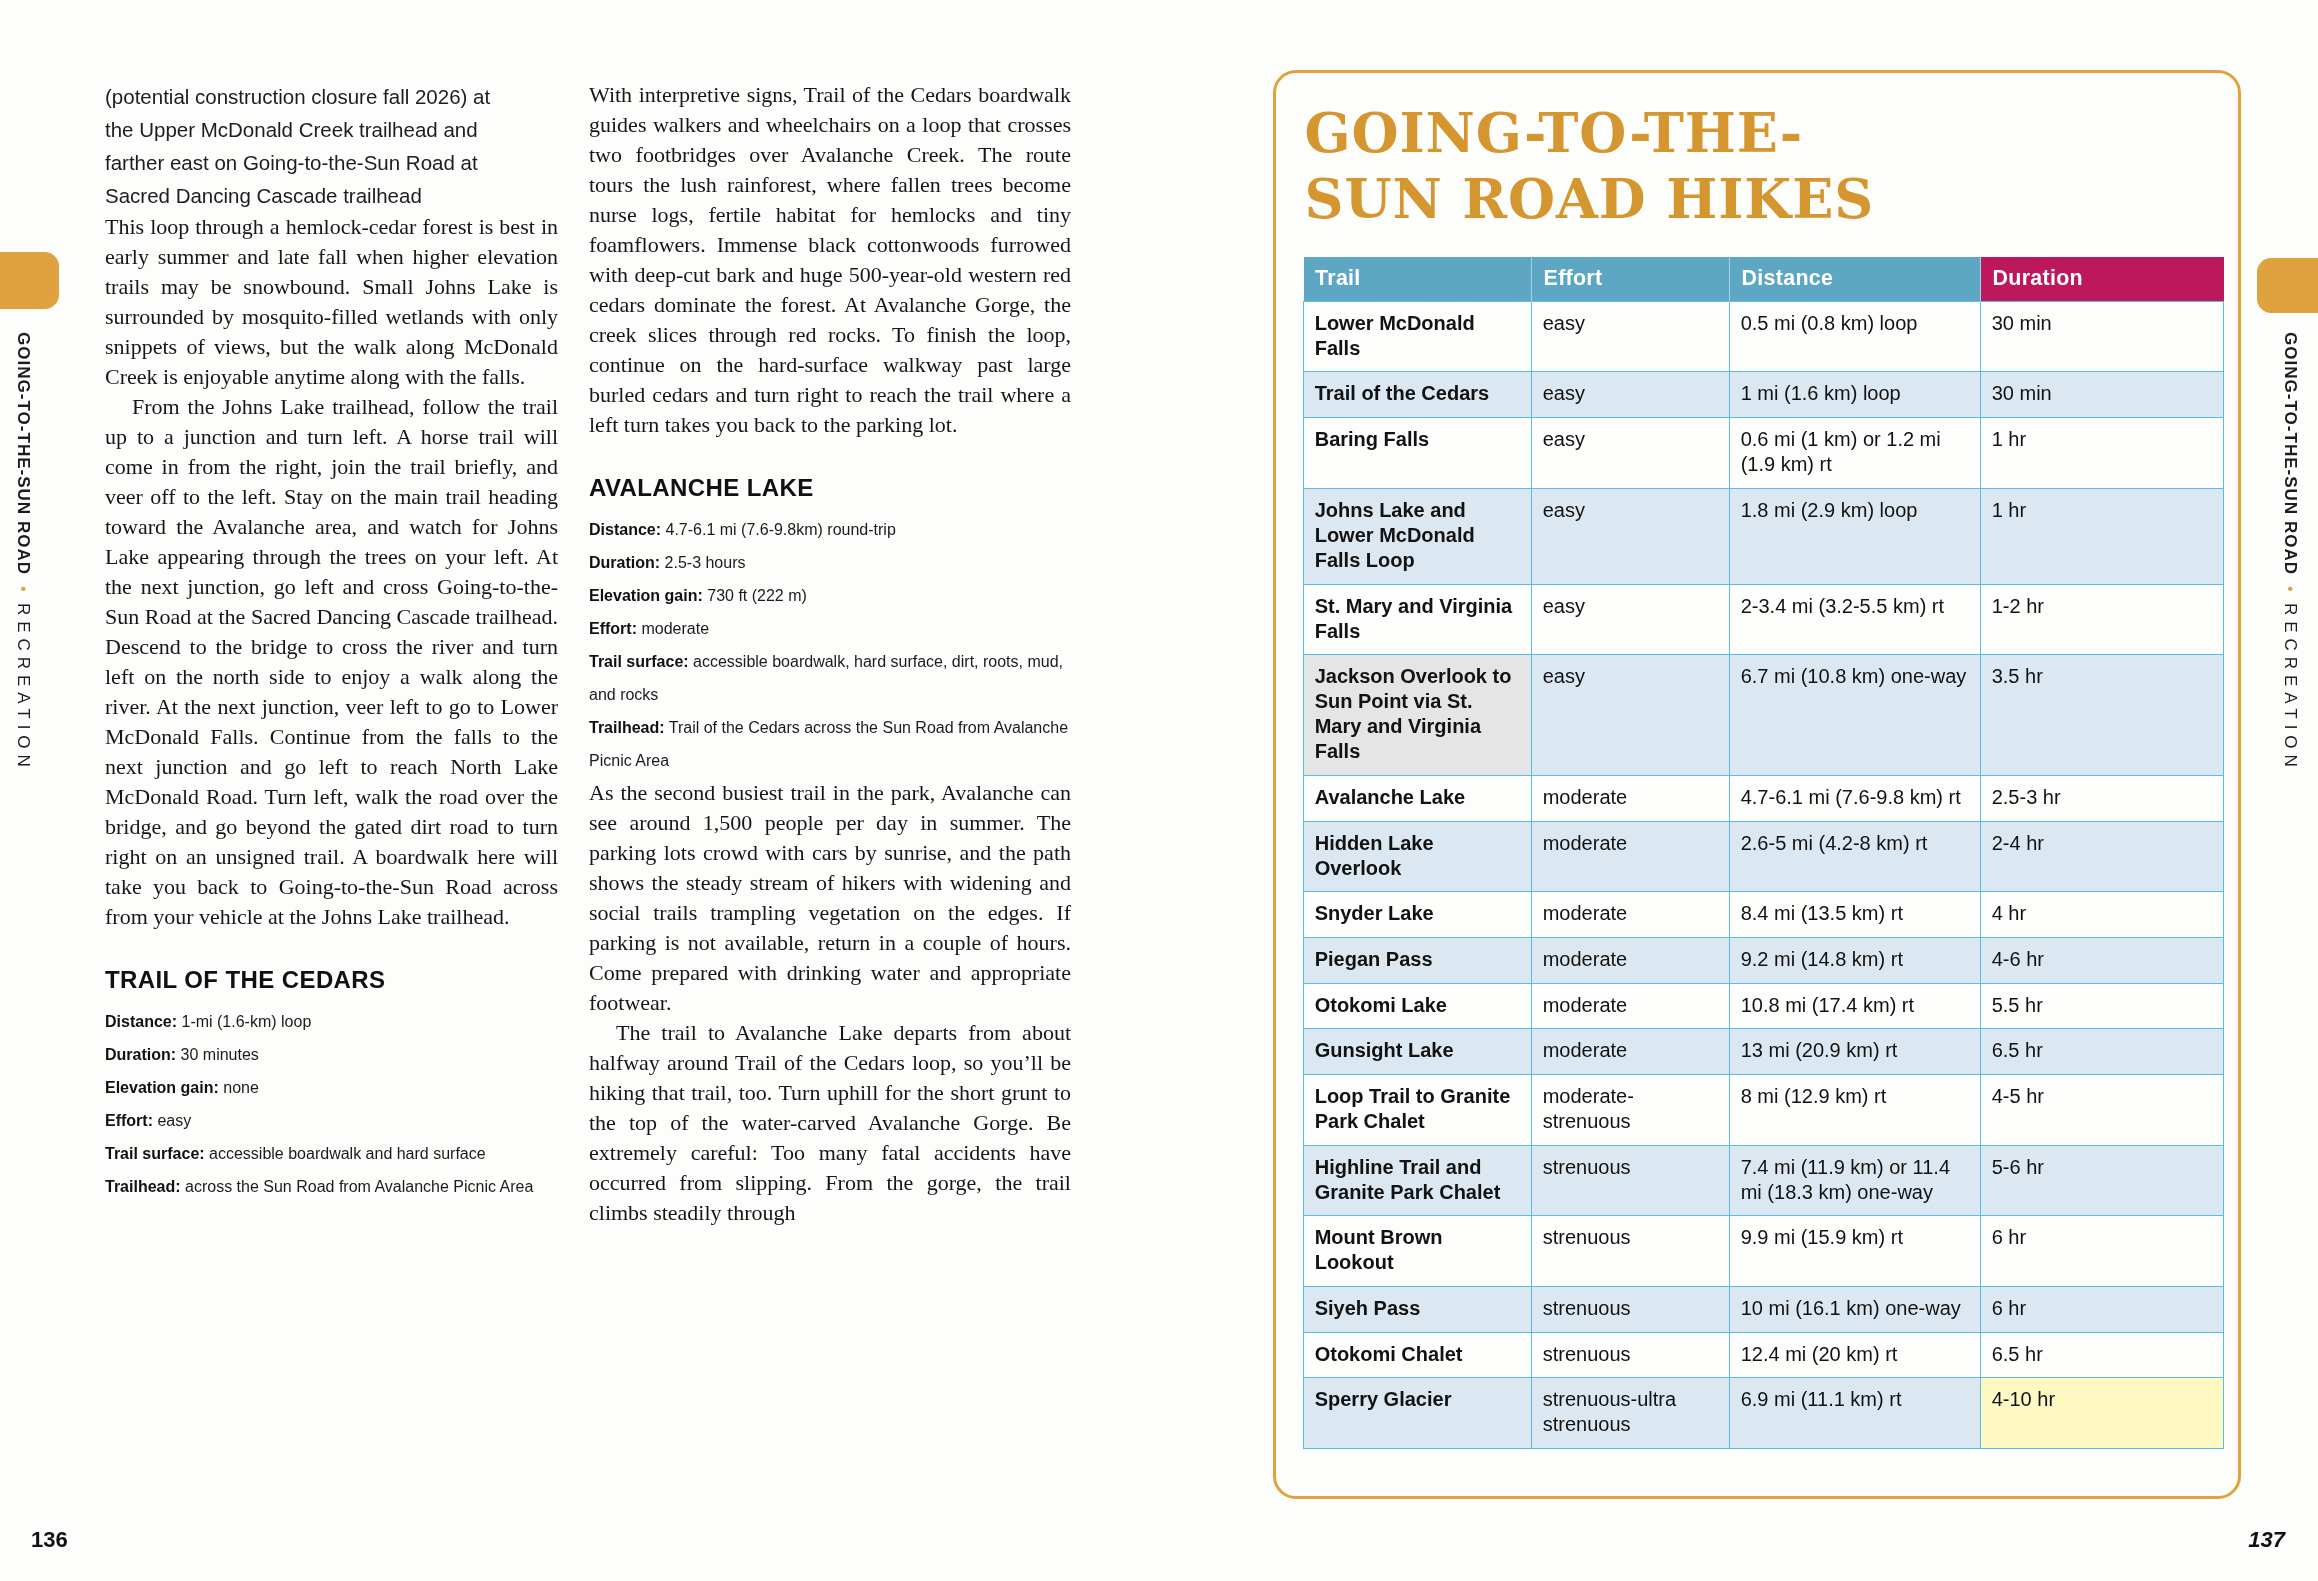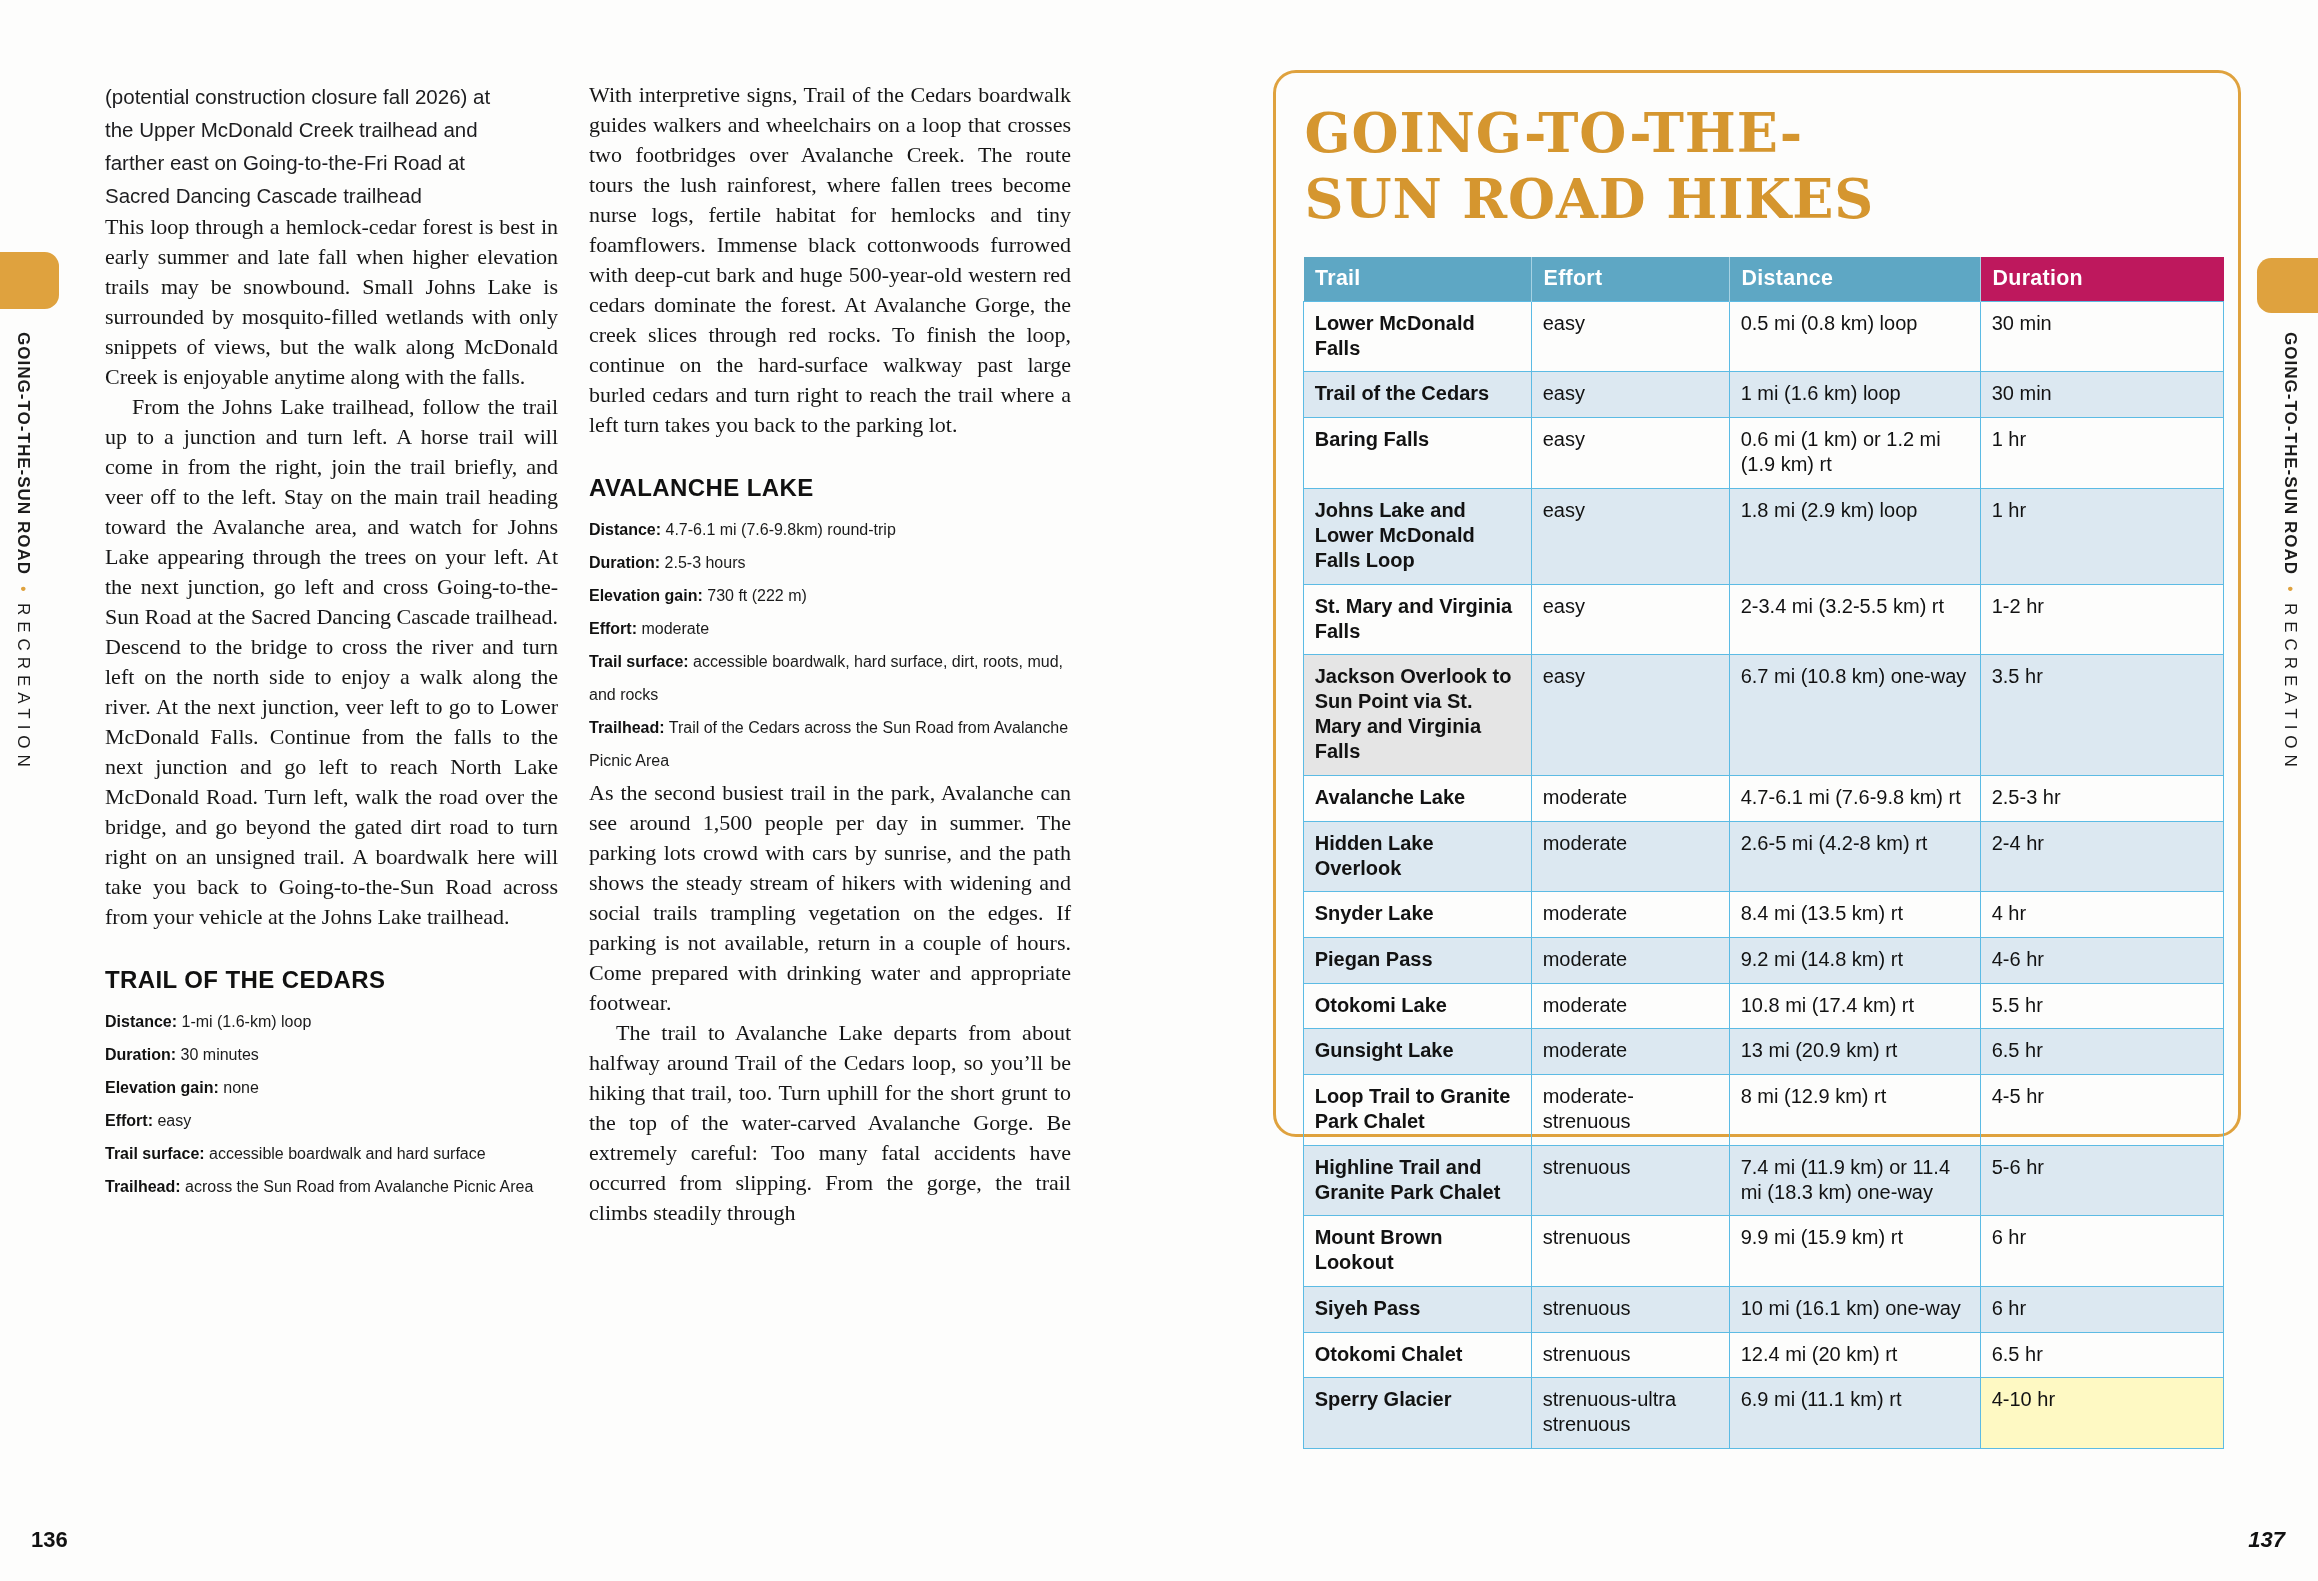--- a/index.html
+++ b/index.html
@@ -45,21 +45,21 @@
   }
   .spec-line { font-size:16px; line-height:33px; color:#1b1b1b; }
   .spec-line b { font-weight:bold; color:#111; }
 
   .page-num { position:absolute; top:1527px; font-size:22px; font-weight:bold; color:#111; }
   .page-num.left  { left:31px; }
   .page-num.right { right:34px;font-style:italic; }
 
   
   .feature-box {
-    position:absolute; left:1273px; top:70px; width:968px; height:1067px;
+    position:absolute; left:1273px; top:70px; width:968px; height:1429px;
     border:3.6px solid; border-radius:23px; background:#fdfdfc; box-sizing:border-box;
   }
   .feature-title {
     position:absolute; left:28.5px; top:27px;
     font-family:"DejaVu Serif", serif; font-weight:bold;
     font-size:54px; line-height:66px; letter-spacing:0.9px; margin:0;
   }
 
   .hikes-table {
     position:absolute; left:27px; top:184px; width:920px;
@@ -89,21 +89,21 @@
 
   <div class="tab-marker right acc-bg" style="background: rgb(223, 162, 62);"></div>
   <div class="edge-label right">
     <span class="tab-title">GOING-TO-THE-SUN ROAD</span><span class="tab-dot acc-fg" style="color: rgb(223, 162, 62);">•</span><span class="tab-section">RECREATION</span>
   </div>
 
   <div class="col col1">
     <div class="sans-lines">
         <div>(potential construction closure fall 2026) at</div>
         <div>the Upper McDonald Creek trailhead and</div>
-        <div>farther east on Going-to-the-Fri Road at</div>
+        <div>farther east on Going-to-the-Sun Road at</div>
         <div>Sacred Dancing Cascade trailhead</div>
       </div>
     <p class="serif-para">This loop through a hemlock-cedar forest is best in early summer and late fall when higher elevation trails may be snowbound. Small Johns Lake is surrounded by mosquito-filled wetlands with only snippets of views, but the walk along McDonald Creek is enjoyable anytime along with the falls.</p>
     <p class="serif-para indent">From the Johns Lake trailhead, follow the trail up to a junction and turn left. A horse trail will come in from the right, join the trail briefly, and veer off to the left. Stay on the main trail heading toward the Avalanche area, and watch for Johns Lake appearing through the trees on your left. At the next junction, go left and cross Going-to-the-Sun Road at the Sacred Dancing Cascade trailhead. Descend to the bridge to cross the river and turn left on the north side to enjoy a walk along the river. At the next junction, veer left to go to Lower McDonald Falls. Continue from the falls to the next junction and go left to reach North Lake McDonald Road. Turn left, walk the road over the bridge, and go beyond the gated dirt road to turn right on an unsigned trail. A boardwalk here will take you back to Going-to-the-Sun Road across from your vehicle at the Johns Lake trailhead.</p>
     <div class="section-heading">TRAIL OF THE CEDARS</div>
     <div>
         <div class="spec-line"><b>Distance:</b> 1-mi (1.6-km) loop</div>
         <div class="spec-line"><b>Duration:</b> 30 minutes</div>
         <div class="spec-line"><b>Elevation gain:</b> none</div>
         <div class="spec-line"><b>Effort:</b> easy</div>

